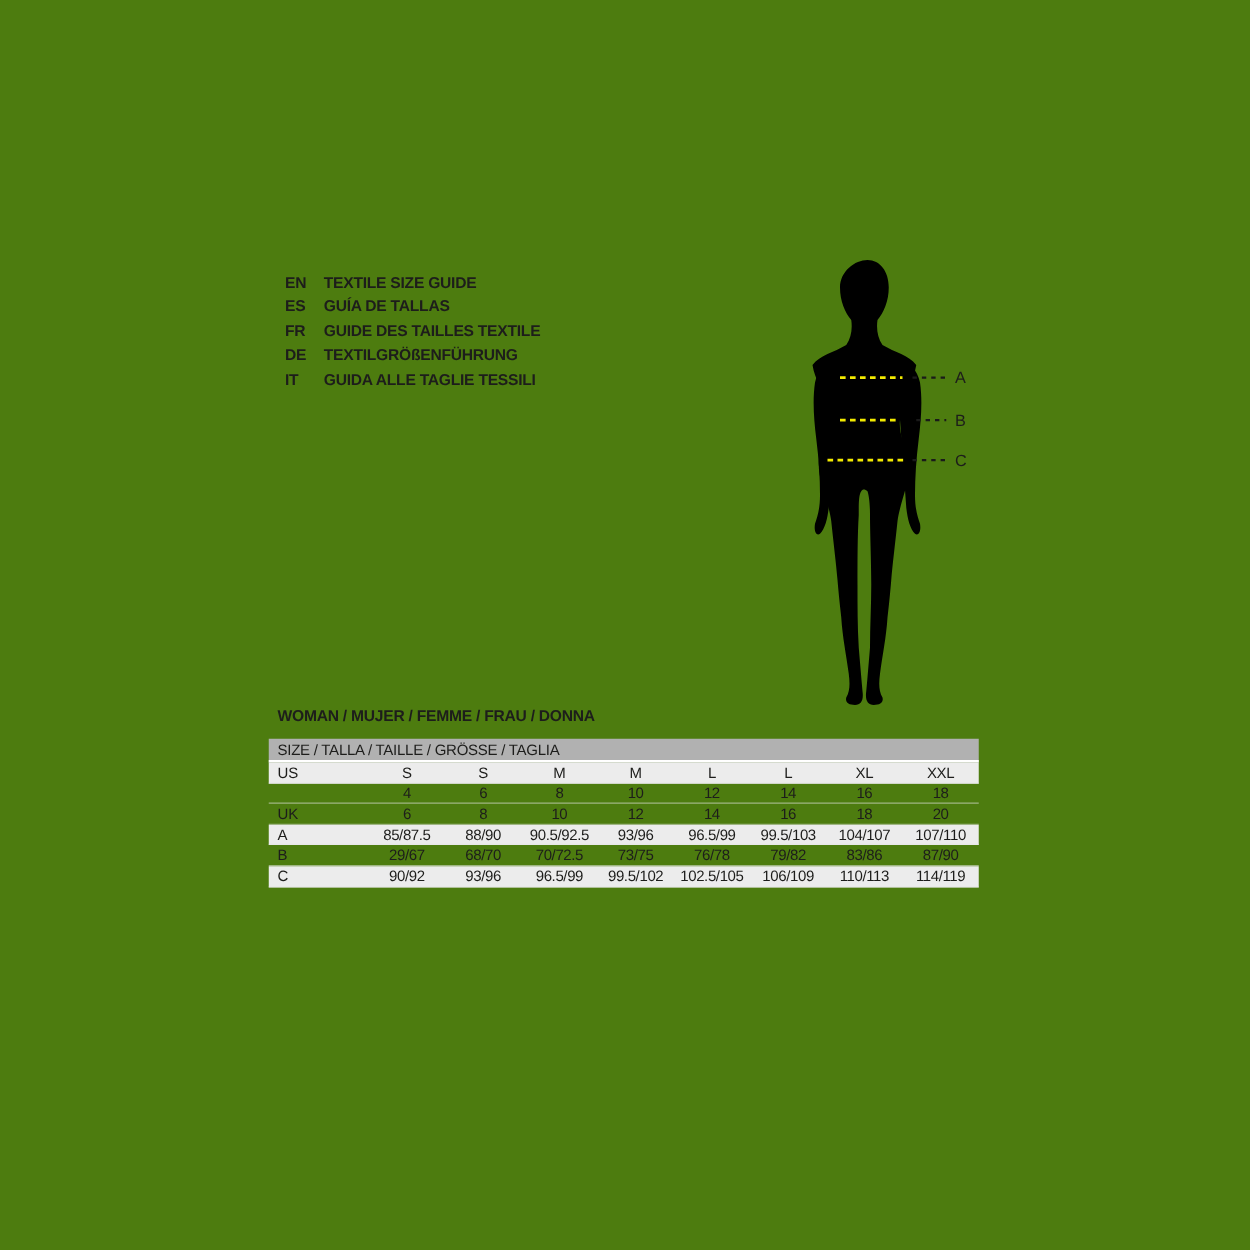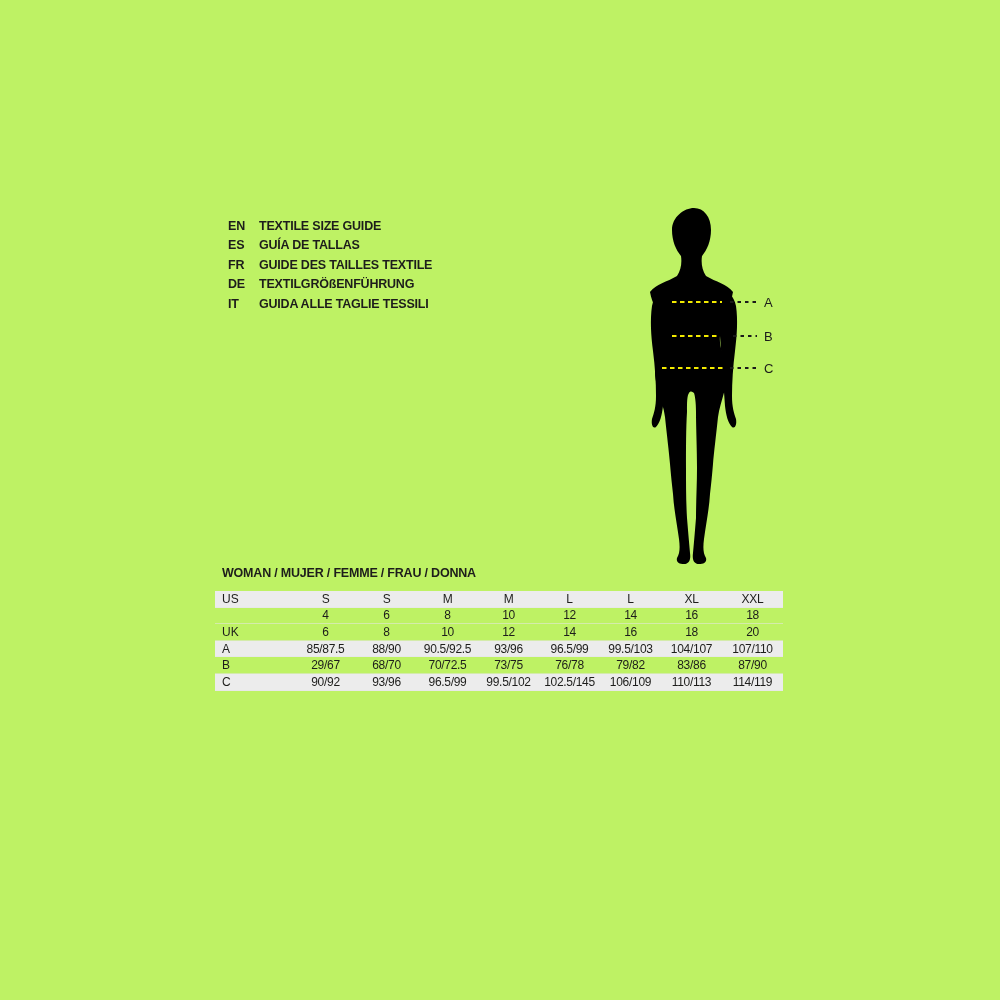--- a/index.html
+++ b/index.html
@@ -10,21 +10,21 @@
     --c-dash-yellow:#f2ea00;
     --c-dash-black:#1a1a1a;
   }
   *{margin:0;padding:0;box-sizing:border-box;}
   html,body{background:#ffffff;}
   body{
     width:1000px;height:1000px;position:relative;overflow:hidden;
     font-family:"Liberation Sans", sans-serif;
     color:var(--c-text);
   }
-  .canvas{position:absolute;inset:0;background:#bef264;}
+  .canvas{position:absolute;inset:0;background:#4d7c0f;}
 
   
   .lang-list{position:absolute;left:228px;top:216px;}
   .lang-row{display:flex;height:19.5px;align-items:center;
     font-size:12.5px;font-weight:700;letter-spacing:-0.2px;white-space:nowrap;}
   .lang-code{width:31px;flex:0 0 31px;}
 
   
   .figure-wrap{position:absolute;left:630px;top:200px;width:160px;height:370px;}
   .figure-wrap svg{display:block;width:160px;height:370px;}
@@ -136,20 +136,21 @@
         <line x1="32" y1="168" x2="94" y2="168" stroke="var(--c-dash-yellow)" stroke-width="2.2" stroke-dasharray="4.5 3.5"></line>
         <line x1="100" y1="168" x2="127" y2="168" stroke="var(--c-dash-black)" stroke-width="1.8" stroke-dasharray="3.5 4"></line>
         <text class="measure-letter" x="134" y="172.5">C</text>
       </g>
     </svg>
   </div>
 
   <div class="woman-heading">WOMAN / MUJER / FEMME / FRAU / DONNA</div>
 
   <div class="size-table">
+    <div class="size-table-header">SIZE / TALLA / TAILLE / GRÖSSE / TAGLIA</div>
     <div id="table-body">
         <div class="t-row shaded">
           <span class="t-label">US</span>
           <span class="t-cell">S</span>
           <span class="t-cell">S</span>
           <span class="t-cell">M</span>
           <span class="t-cell">M</span>
           <span class="t-cell">L</span>
           <span class="t-cell">L</span>
           <span class="t-cell">XL</span>
@@ -198,21 +199,21 @@
           <span class="t-cell">79/82</span>
           <span class="t-cell">83/86</span>
           <span class="t-cell">87/90</span>
         </div>
         <div class="t-row shaded">
           <span class="t-label">C</span>
           <span class="t-cell">90/92</span>
           <span class="t-cell">93/96</span>
           <span class="t-cell">96.5/99</span>
           <span class="t-cell">99.5/102</span>
-          <span class="t-cell">102.5/145</span>
+          <span class="t-cell">102.5/105</span>
           <span class="t-cell">106/109</span>
           <span class="t-cell">110/113</span>
           <span class="t-cell">114/119</span>
         </div>
       </div>
   </div>
 
 
 </div>
 

